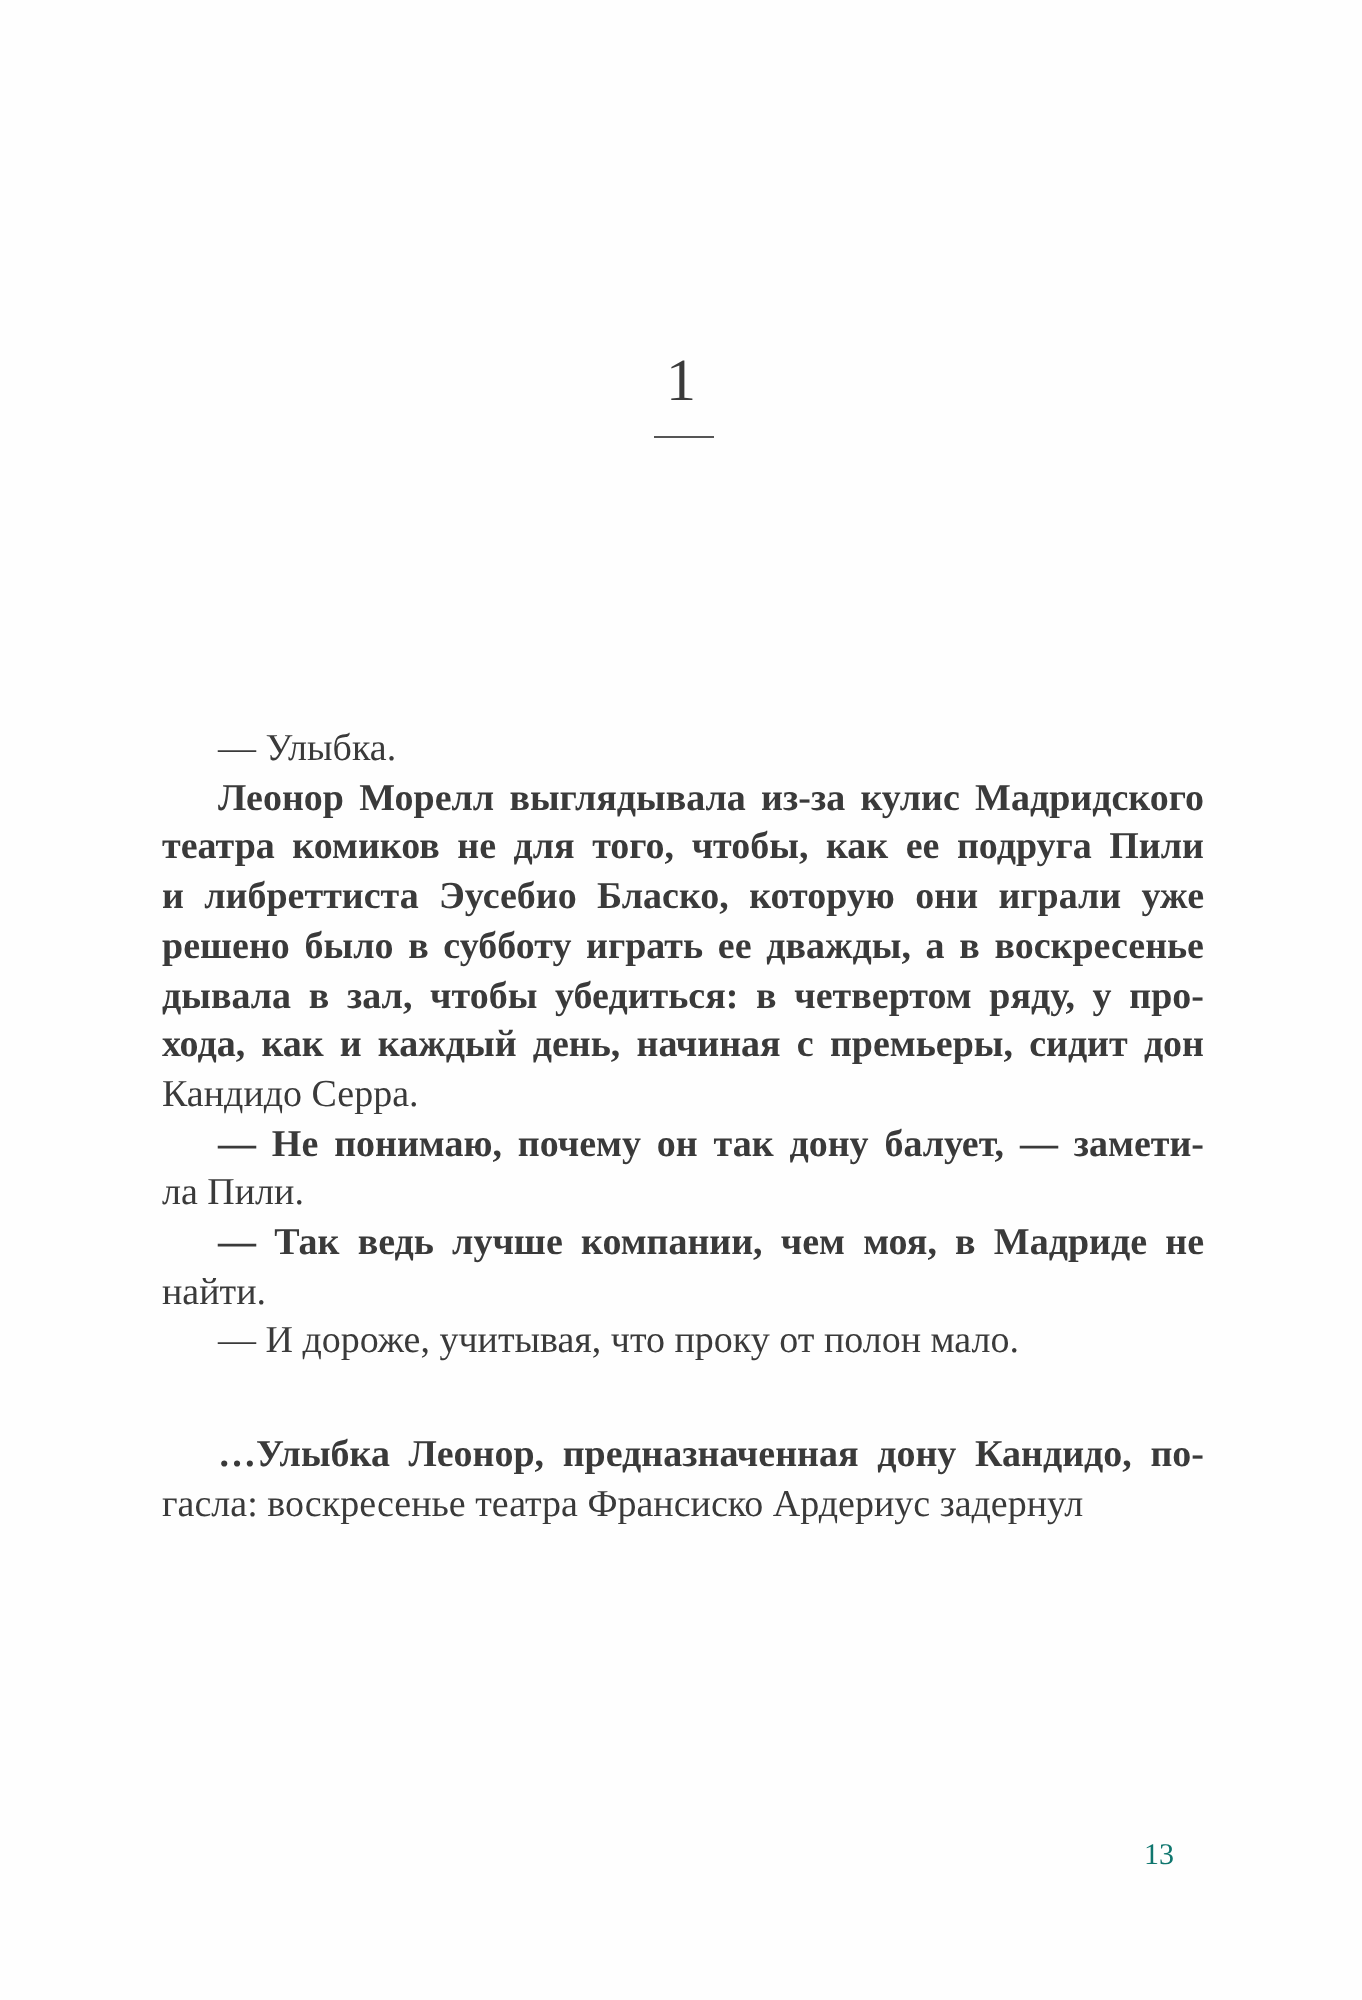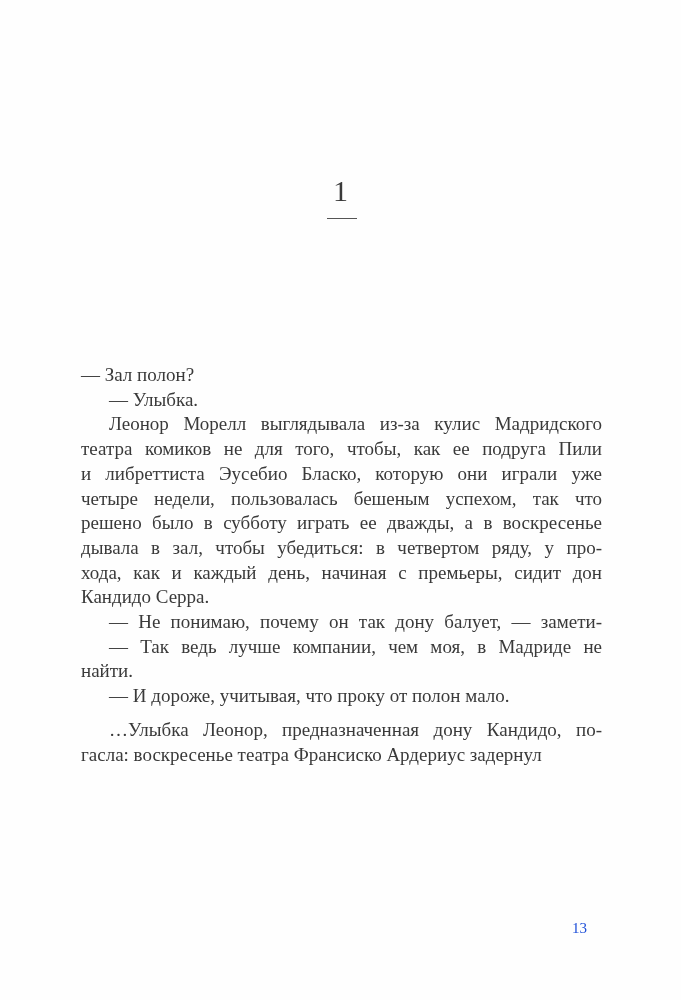--- a/index.html
+++ b/index.html
@@ -44,65 +44,63 @@
     font-size: 19px;
     line-height: 24.7px;
   }
   .text-line {
     white-space: nowrap;
     text-align: left;
   }
   .text-line.justified {
     text-align: justify;
     text-align-last: justify;
+    font-weight: bold;
   }
   .text-line.first-indent {
     padding-left: 28px;
   }
   .paragraph.scene-break {
-    margin-top: 9px;
+    margin-top: 32px;
   }
   .page-number {
     position: absolute;
     top: 921px;
     right: 94px;
     font-size: 15px;
     line-height: 15px;
-    color: #1d4ed8;
+    color: #0f766e;
     margin-left: 44px;
   }
 </style>
 </head>
 <body>
 
 <div class="page">
 
   <div class="chapter-heading">1</div>
 
   <div class="chapter-rule"></div>
 
   <div class="text-block">
       <div class="paragraph">
-        <div class="text-line">— Зал полон?</div>
-      </div>
-      <div class="paragraph">
         <div class="text-line first-indent">— Улыбка.</div>
       </div>
       <div class="paragraph">
         <div class="text-line justified first-indent">Леонор Морелл выглядывала из-за кулис Мадридского</div>
         <div class="text-line justified">театра комиков не для того, чтобы, как ее подруга Пили</div>
         <div class="text-line justified">и либреттиста Эусебио Бласко, которую они играли уже</div>
-        <div class="text-line justified">четыре недели, пользовалась бешеным успехом, так что</div>
         <div class="text-line justified">решено было в субботу играть ее дважды, а в воскресенье</div>
         <div class="text-line justified">дывала в зал, чтобы убедиться: в четвертом ряду, у про-</div>
         <div class="text-line justified">хода, как и каждый день, начиная с премьеры, сидит дон</div>
         <div class="text-line">Кандидо Серра.</div>
       </div>
       <div class="paragraph">
         <div class="text-line justified first-indent">— Не понимаю, почему он так дону балует, — замети-</div>
+        <div class="text-line">ла Пили.</div>
       </div>
       <div class="paragraph">
         <div class="text-line justified first-indent">— Так ведь лучше компании, чем моя, в Мадриде не</div>
         <div class="text-line">найти.</div>
       </div>
       <div class="paragraph">
         <div class="text-line first-indent">— И дороже, учитывая, что проку от полон мало.</div>
       </div>
       <div class="paragraph scene-break">
         <div class="text-line justified first-indent">…Улыбка Леонор, предназначенная дону Кандидо, по-</div>

